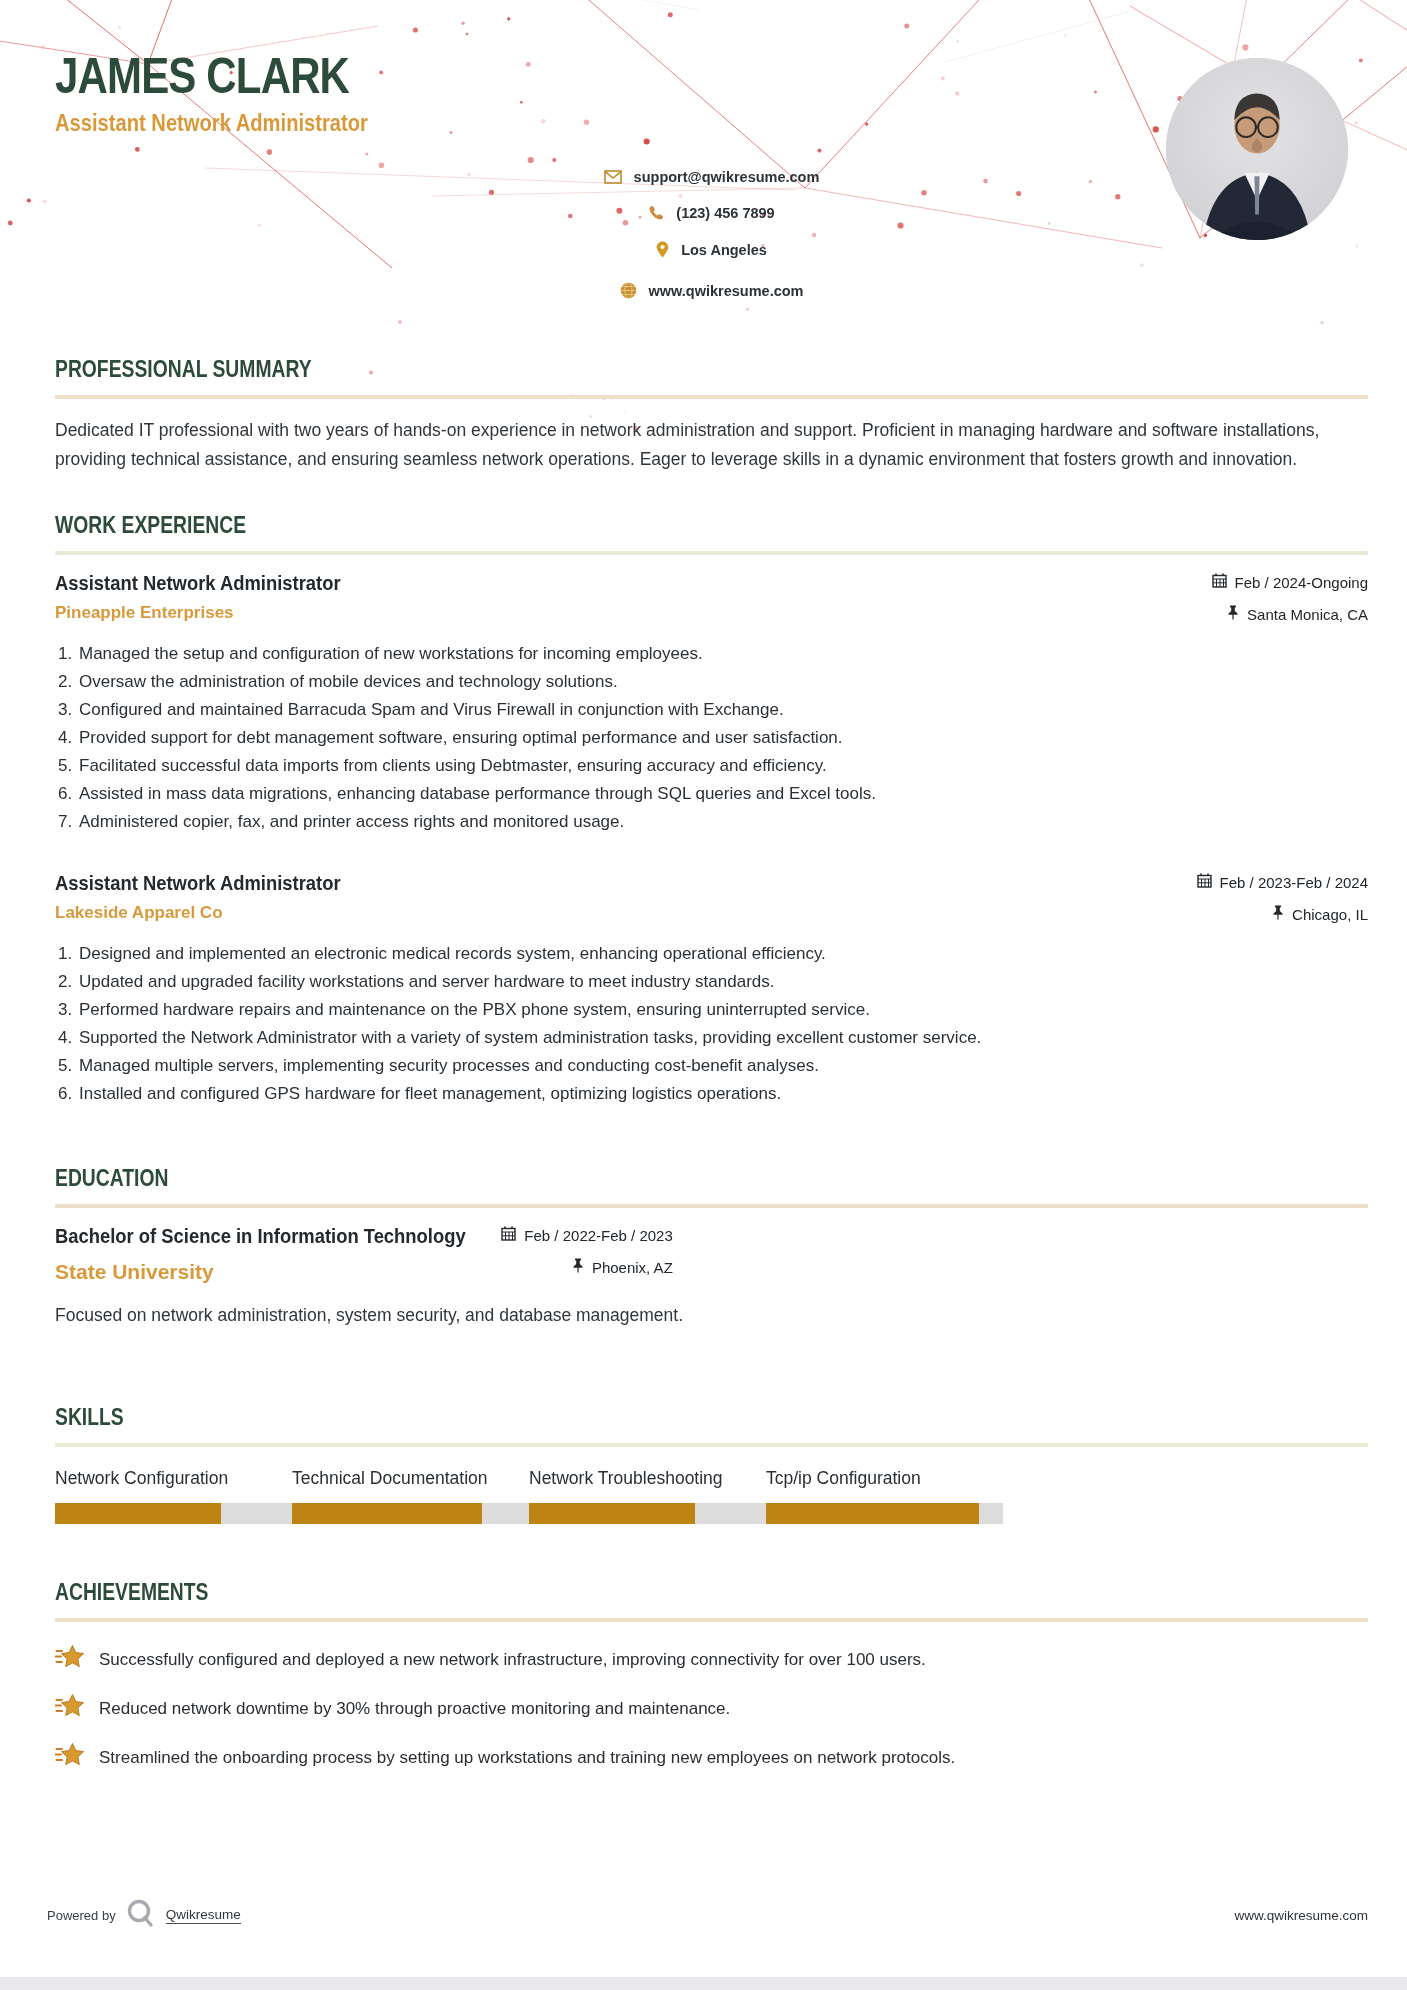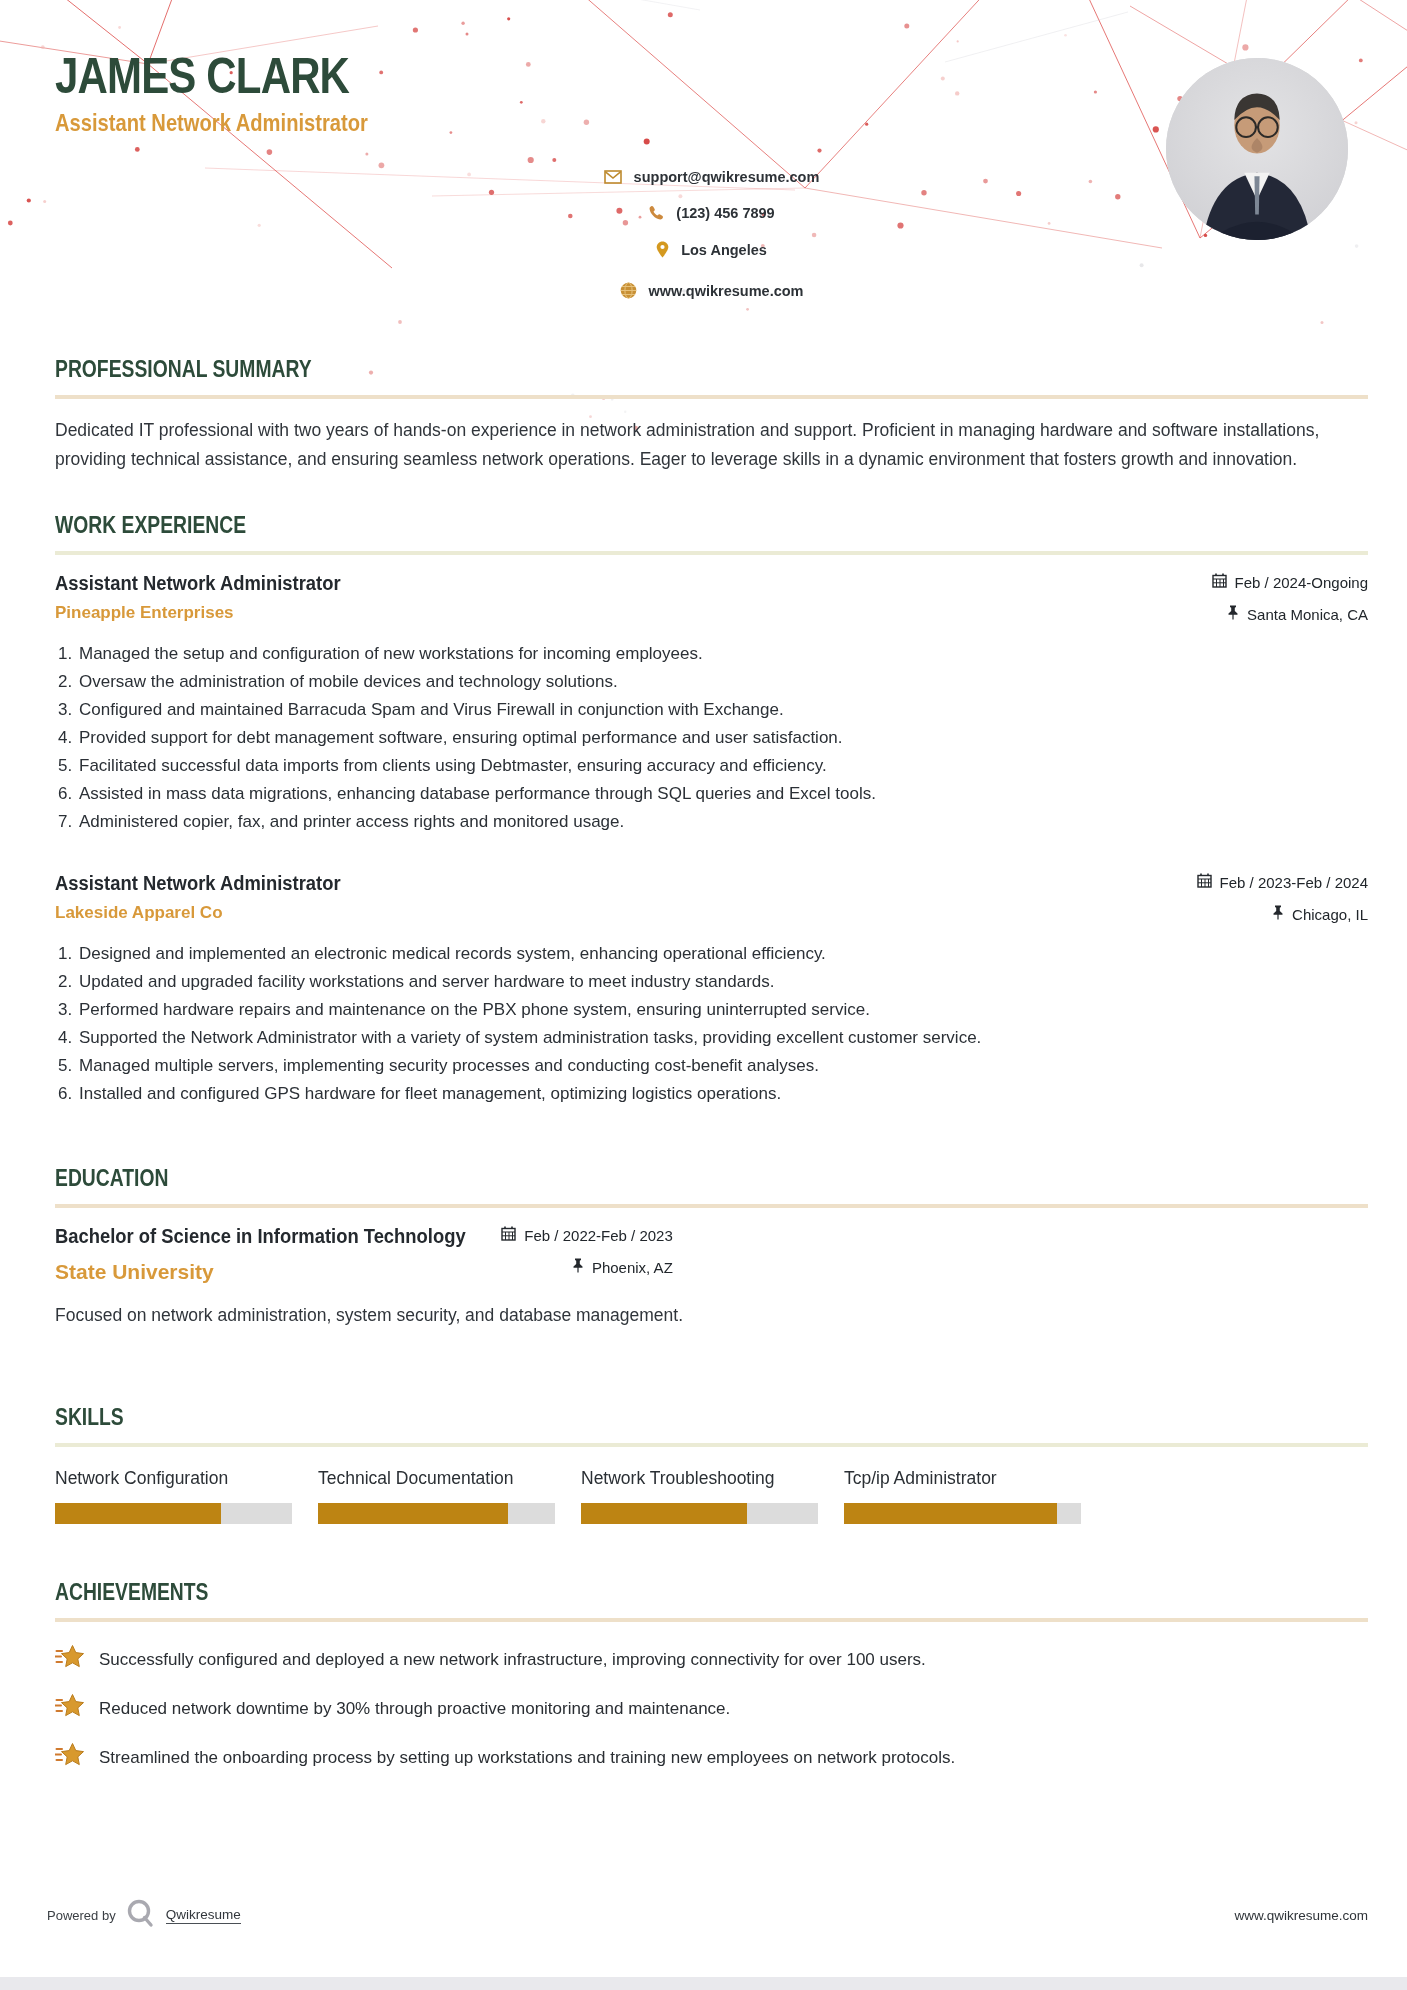--- a/index.html
+++ b/index.html
@@ -53,21 +53,21 @@
   .meta-line{display:flex;justify-content:flex-end;align-items:center;gap:8px;font-size:15px;color:#21262b;}
   .meta-line + .meta-line{margin-top:14px;}
   .bullets{margin:16px 0 0 0;padding:0 0 0 22px;font-size:17px;line-height:28px;color:#2b3036;}
   .bullets li{padding-left:2px;}
 
   .edu-top{display:flex;align-items:flex-start;margin-top:15px;}
   .edu-degree{margin:0;font-size:20px;line-height:26px;font-weight:bold;color:#24292e;}
   .edu-school{margin:12px 0 0 0;font-size:21px;line-height:22px;font-weight:bold;color:var(--accent_gold,#d8993a);}
   .edu-desc{margin:20px 0 0 0;font-size:17.5px;line-height:24px;color:#30353b;}
 
-  .skills-grid{display:grid;grid-template-columns:repeat(4,237px);column-gap:26px;margin-top:20px;}
+  .skills-grid{display:grid;grid-template-columns:repeat(4,237px);margin-top:20px;}
   .skill-name{font-size:17.5px;line-height:22px;color:#2a2f34;}
   .skill-track{margin-top:14px;height:21px;background:#dcdcdc;}
   .skill-fill{height:100%;background:var(--bar_fill,#bd8413);}
 
   .ach-list{margin-top:22px;}
   .ach-row{display:flex;align-items:center;gap:14px;min-height:30px;margin-bottom:17px;}
   .ach-text{font-size:17px;line-height:24px;color:#2a2e33;}
 
   .footer{
     position:absolute;left:47px;right:47px;top:1898px;z-index:2;
@@ -401,21 +401,21 @@
           </div>
 
           <div class="skill">
             <div class="skill-name">Network Troubleshooting</div>
             <div class="skill-track">
               <div class="skill-fill" style="width: 70%;"></div>
             </div>
           </div>
 
           <div class="skill">
-            <div class="skill-name">Tcp/ip Administrator</div>
+            <div class="skill-name">Tcp/ip Configuration</div>
             <div class="skill-track">
               <div class="skill-fill" style="width: 90%;"></div>
             </div>
           </div>
         </div>
     </section>
 
     <section class="section sec-achievements">
       <h2 class="sec-heading"><span class="cond">ACHIEVEMENTS</span></h2>
       <hr class="rule rule-tan">

